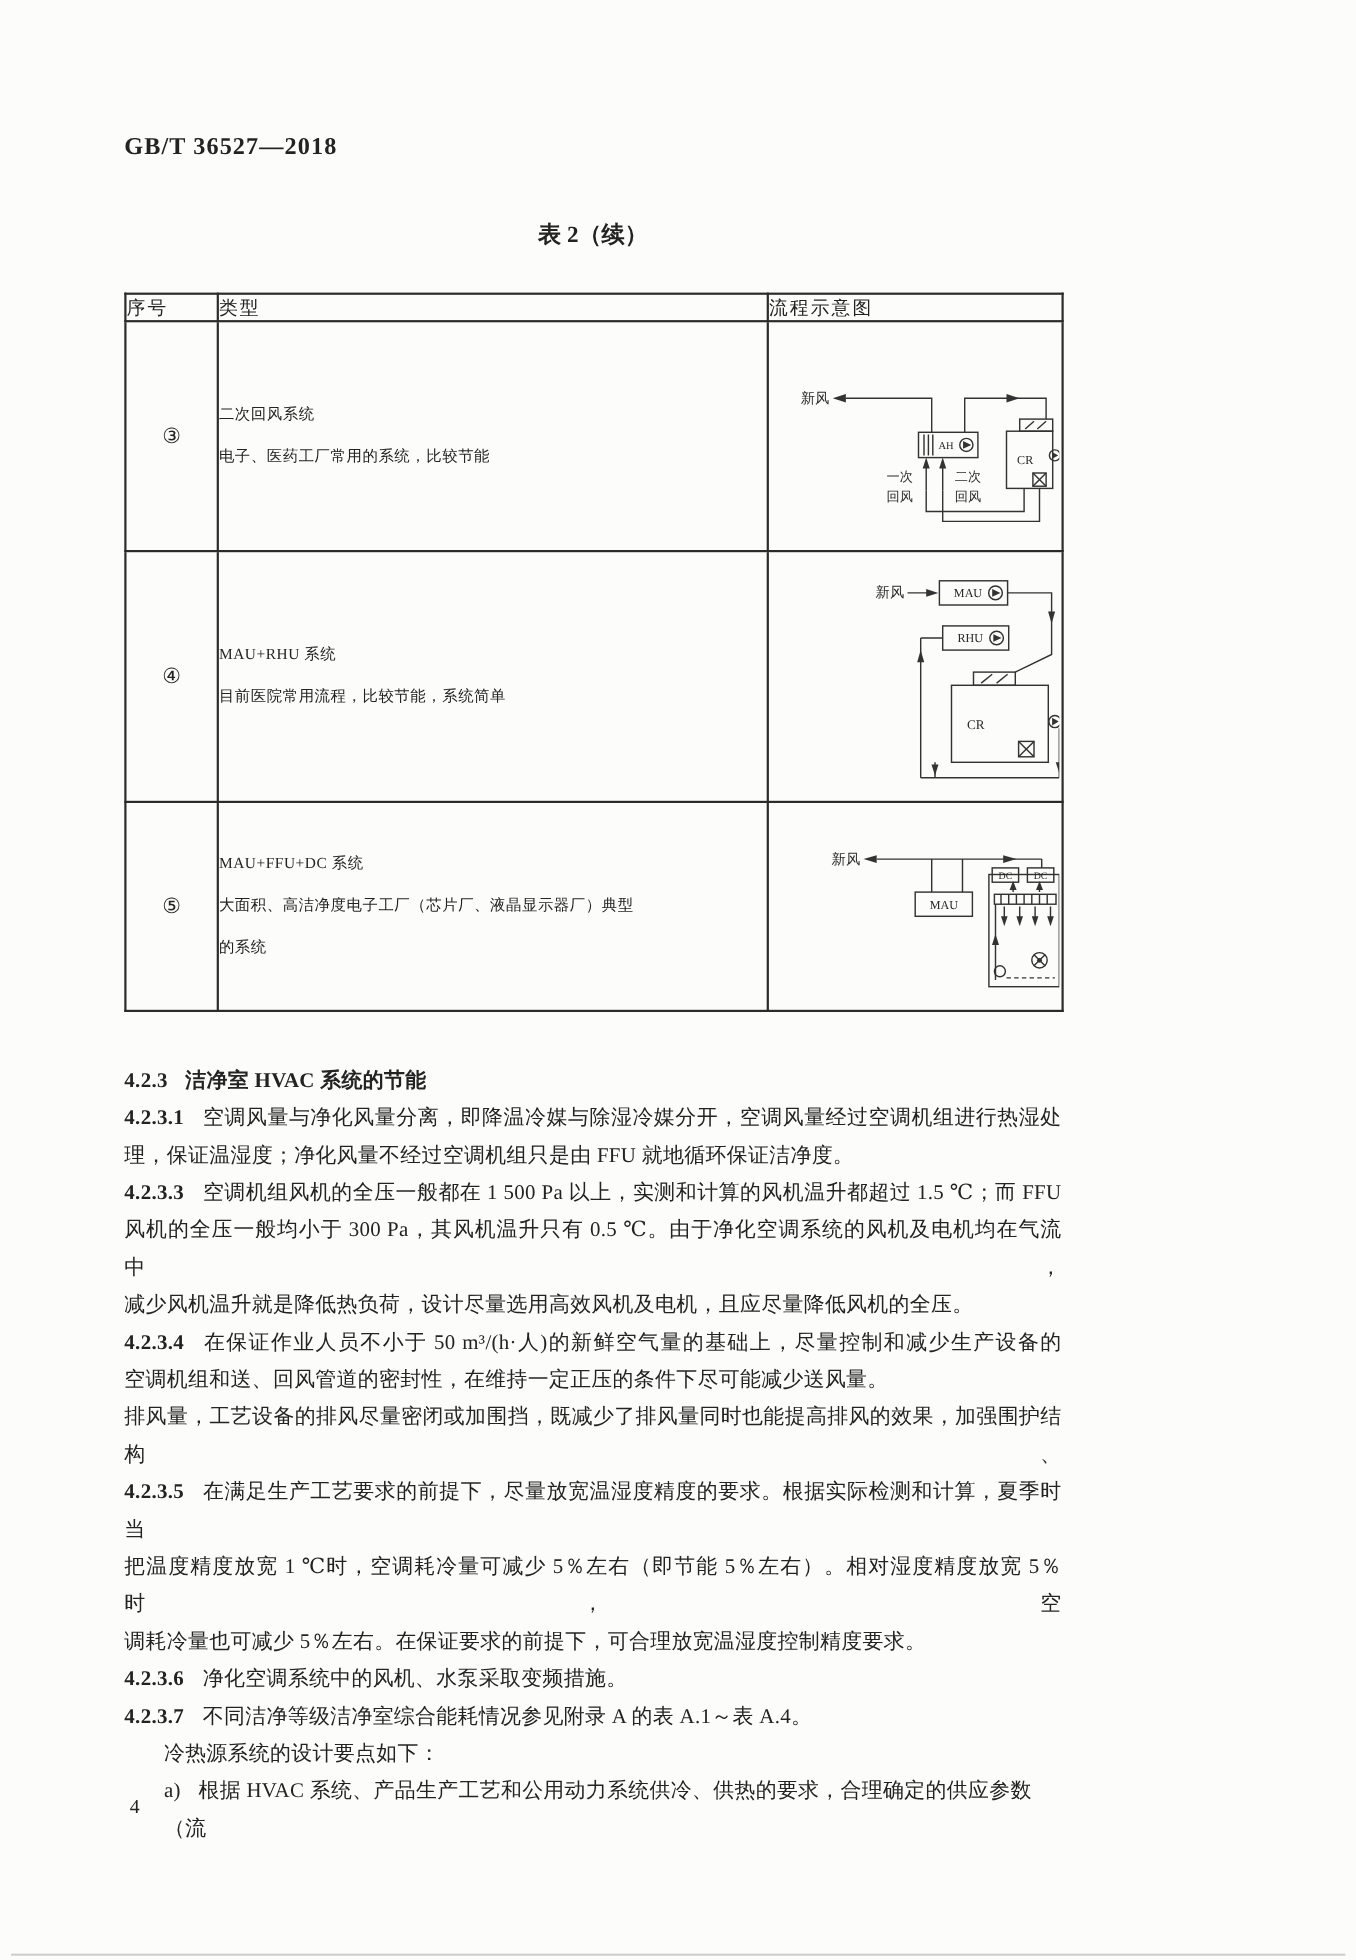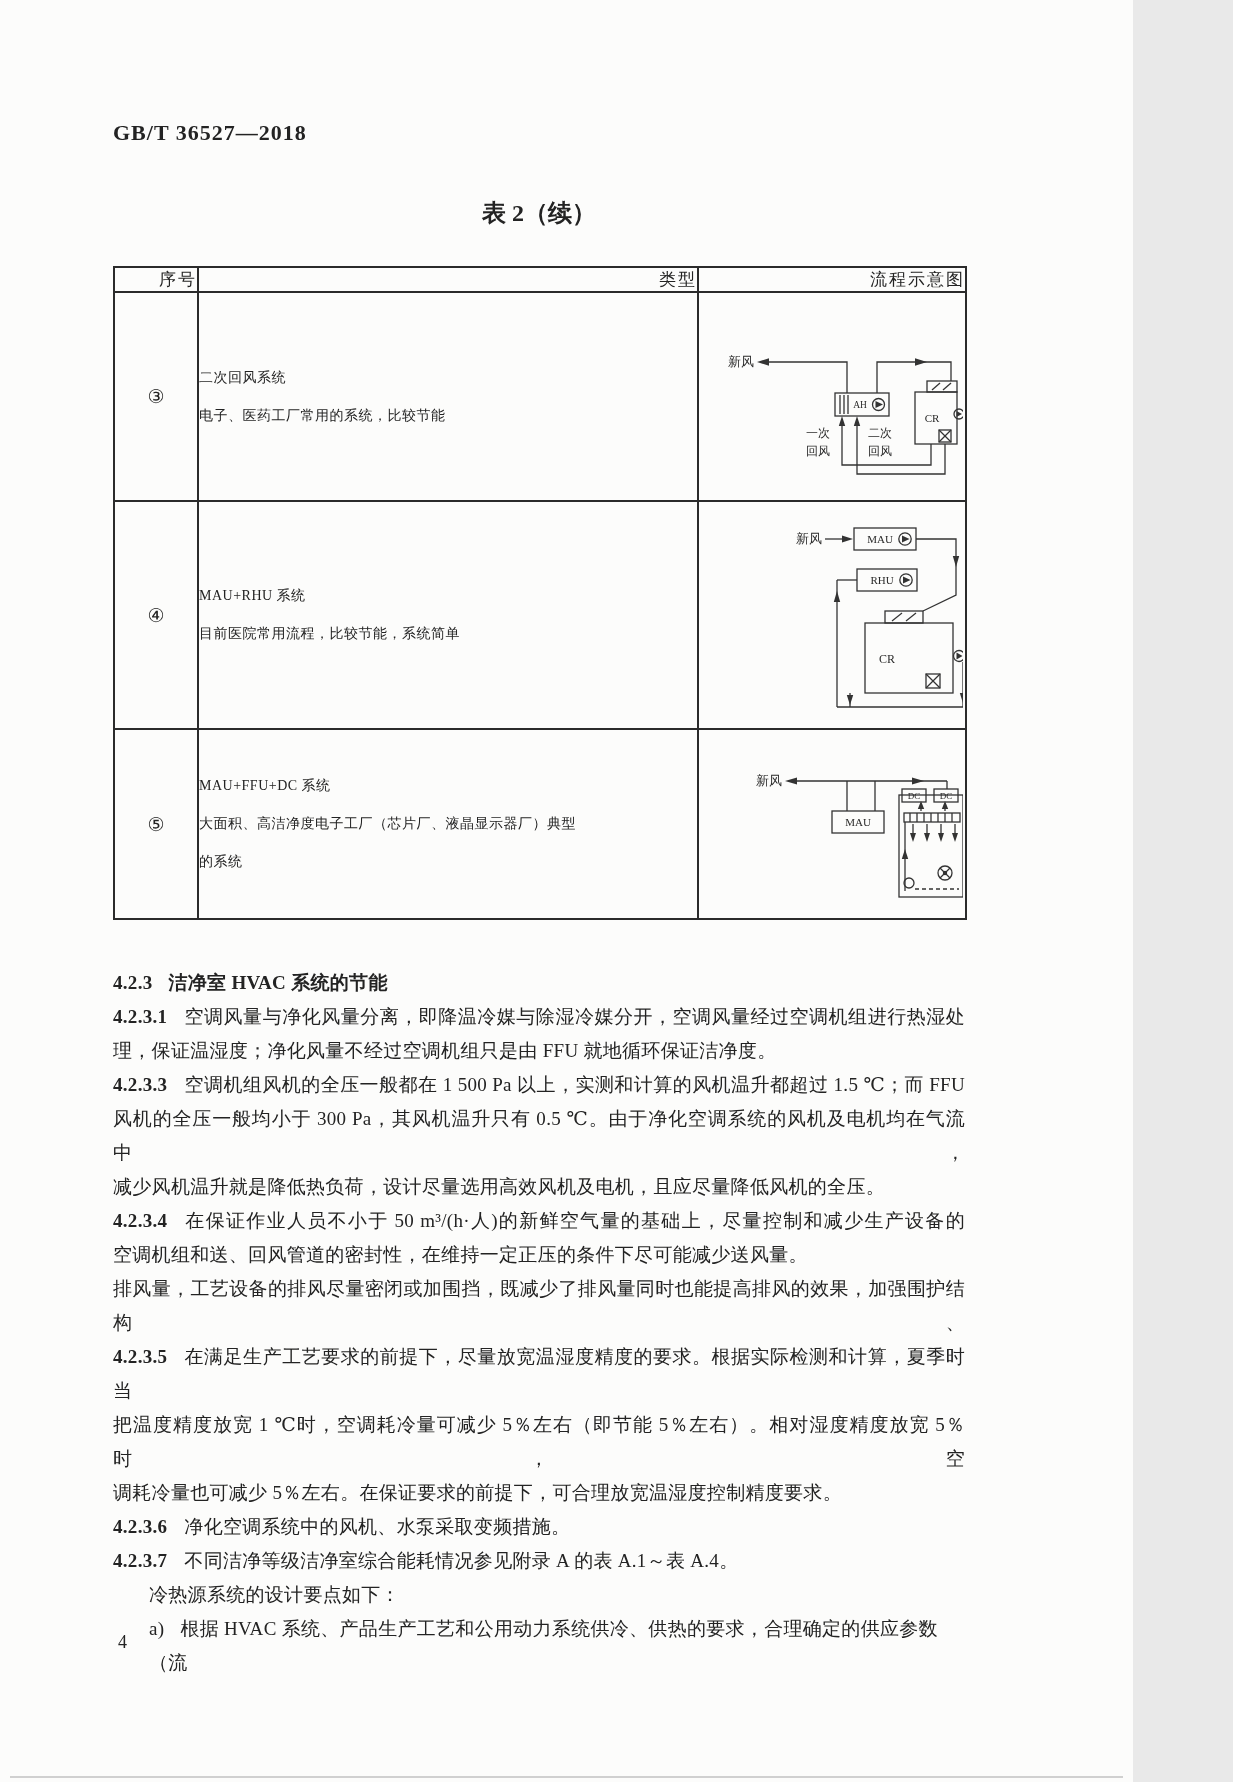--- a/index.html
+++ b/index.html
@@ -1,25 +1,25 @@
 <!DOCTYPE html>
 <html><head>
 <meta charset="utf-8">
 <style>
   html,body{margin:0;padding:0;background:#e9e9e9;}
   .page{
-    position:relative;width:1133px;height:1782px;background:#fcfcfb;
+    position:relative;width:1233px;height:1782px;background:#fcfcfb;
     font-family:"Liberation Serif","DejaVu Serif",serif;color:#232323;overflow:hidden;
   }
   .doc-number{position:absolute;left:113px;top:120px;font-size:22px;font-weight:bold;letter-spacing:1px;}
   .table-title{position:absolute;left:113px;top:196px;width:852px;text-align:center;
-    font-size:24px;font-weight:bold;line-height:34px;}
+    font-size:21px;font-weight:bold;line-height:34px;}
   table.proc{position:absolute;left:113px;top:266px;width:852px;border-collapse:collapse;table-layout:fixed;}
   table.proc th,table.proc td{border:2px solid #2b2b2b;padding:0;}
-  table.proc thead th{height:21px;font-size:17px;font-weight:normal;text-align:right;letter-spacing:2px;}
+  table.proc thead th{height:21px;font-size:17px;font-weight:normal;text-align:left;letter-spacing:2px;}
   td.no{text-align:center;font-size:19px;vertical-align:middle;}
   td.type{vertical-align:middle;padding-left:13px;font-size:14px;}
   td.type .tline{line-height:38px;white-space:nowrap;letter-spacing:0.5px;}
   td.diagram{vertical-align:middle;}
   td.diagram svg{display:block;}
   .dg{stroke:#333;stroke-width:1.3;fill:none;}
   .dgf{fill:#333;stroke:none;}
   .dgt{fill:#2a2a2a;stroke:none;font-family:"Liberation Serif","DejaVu Serif",serif;}
   .body{position:absolute;left:113px;top:966px;width:852px;font-size:19px;letter-spacing:0.3px;}
   .bl{line-height:34px;}

